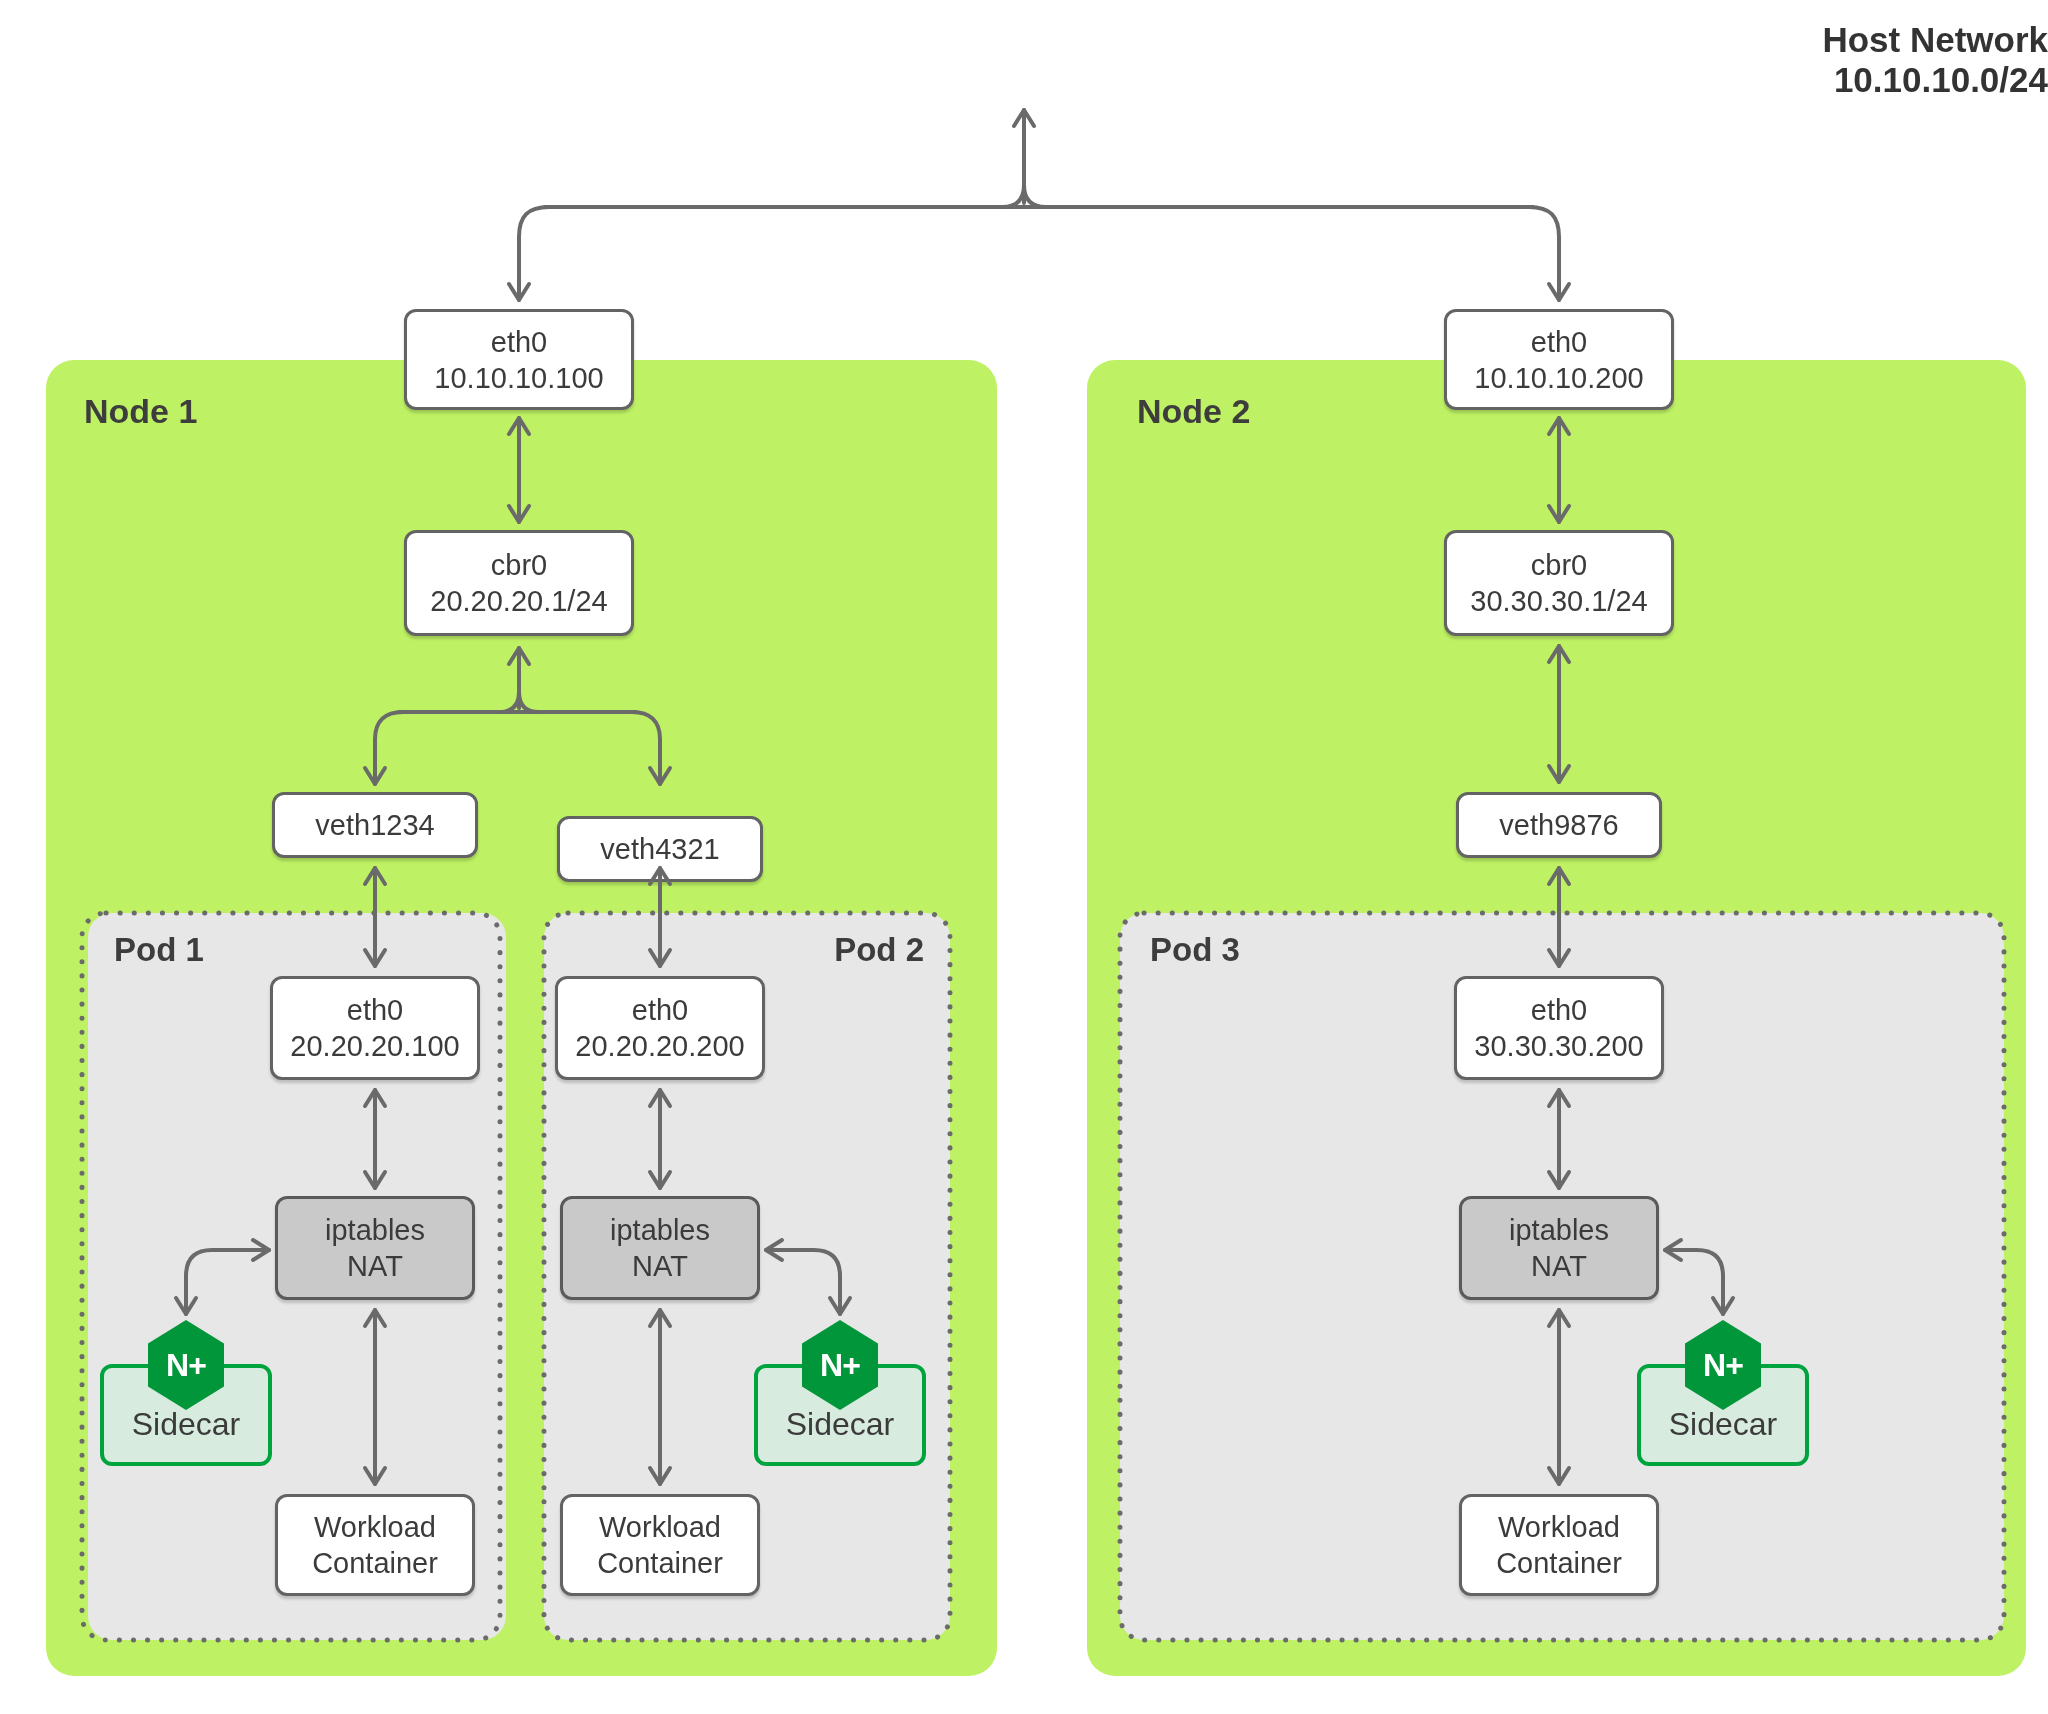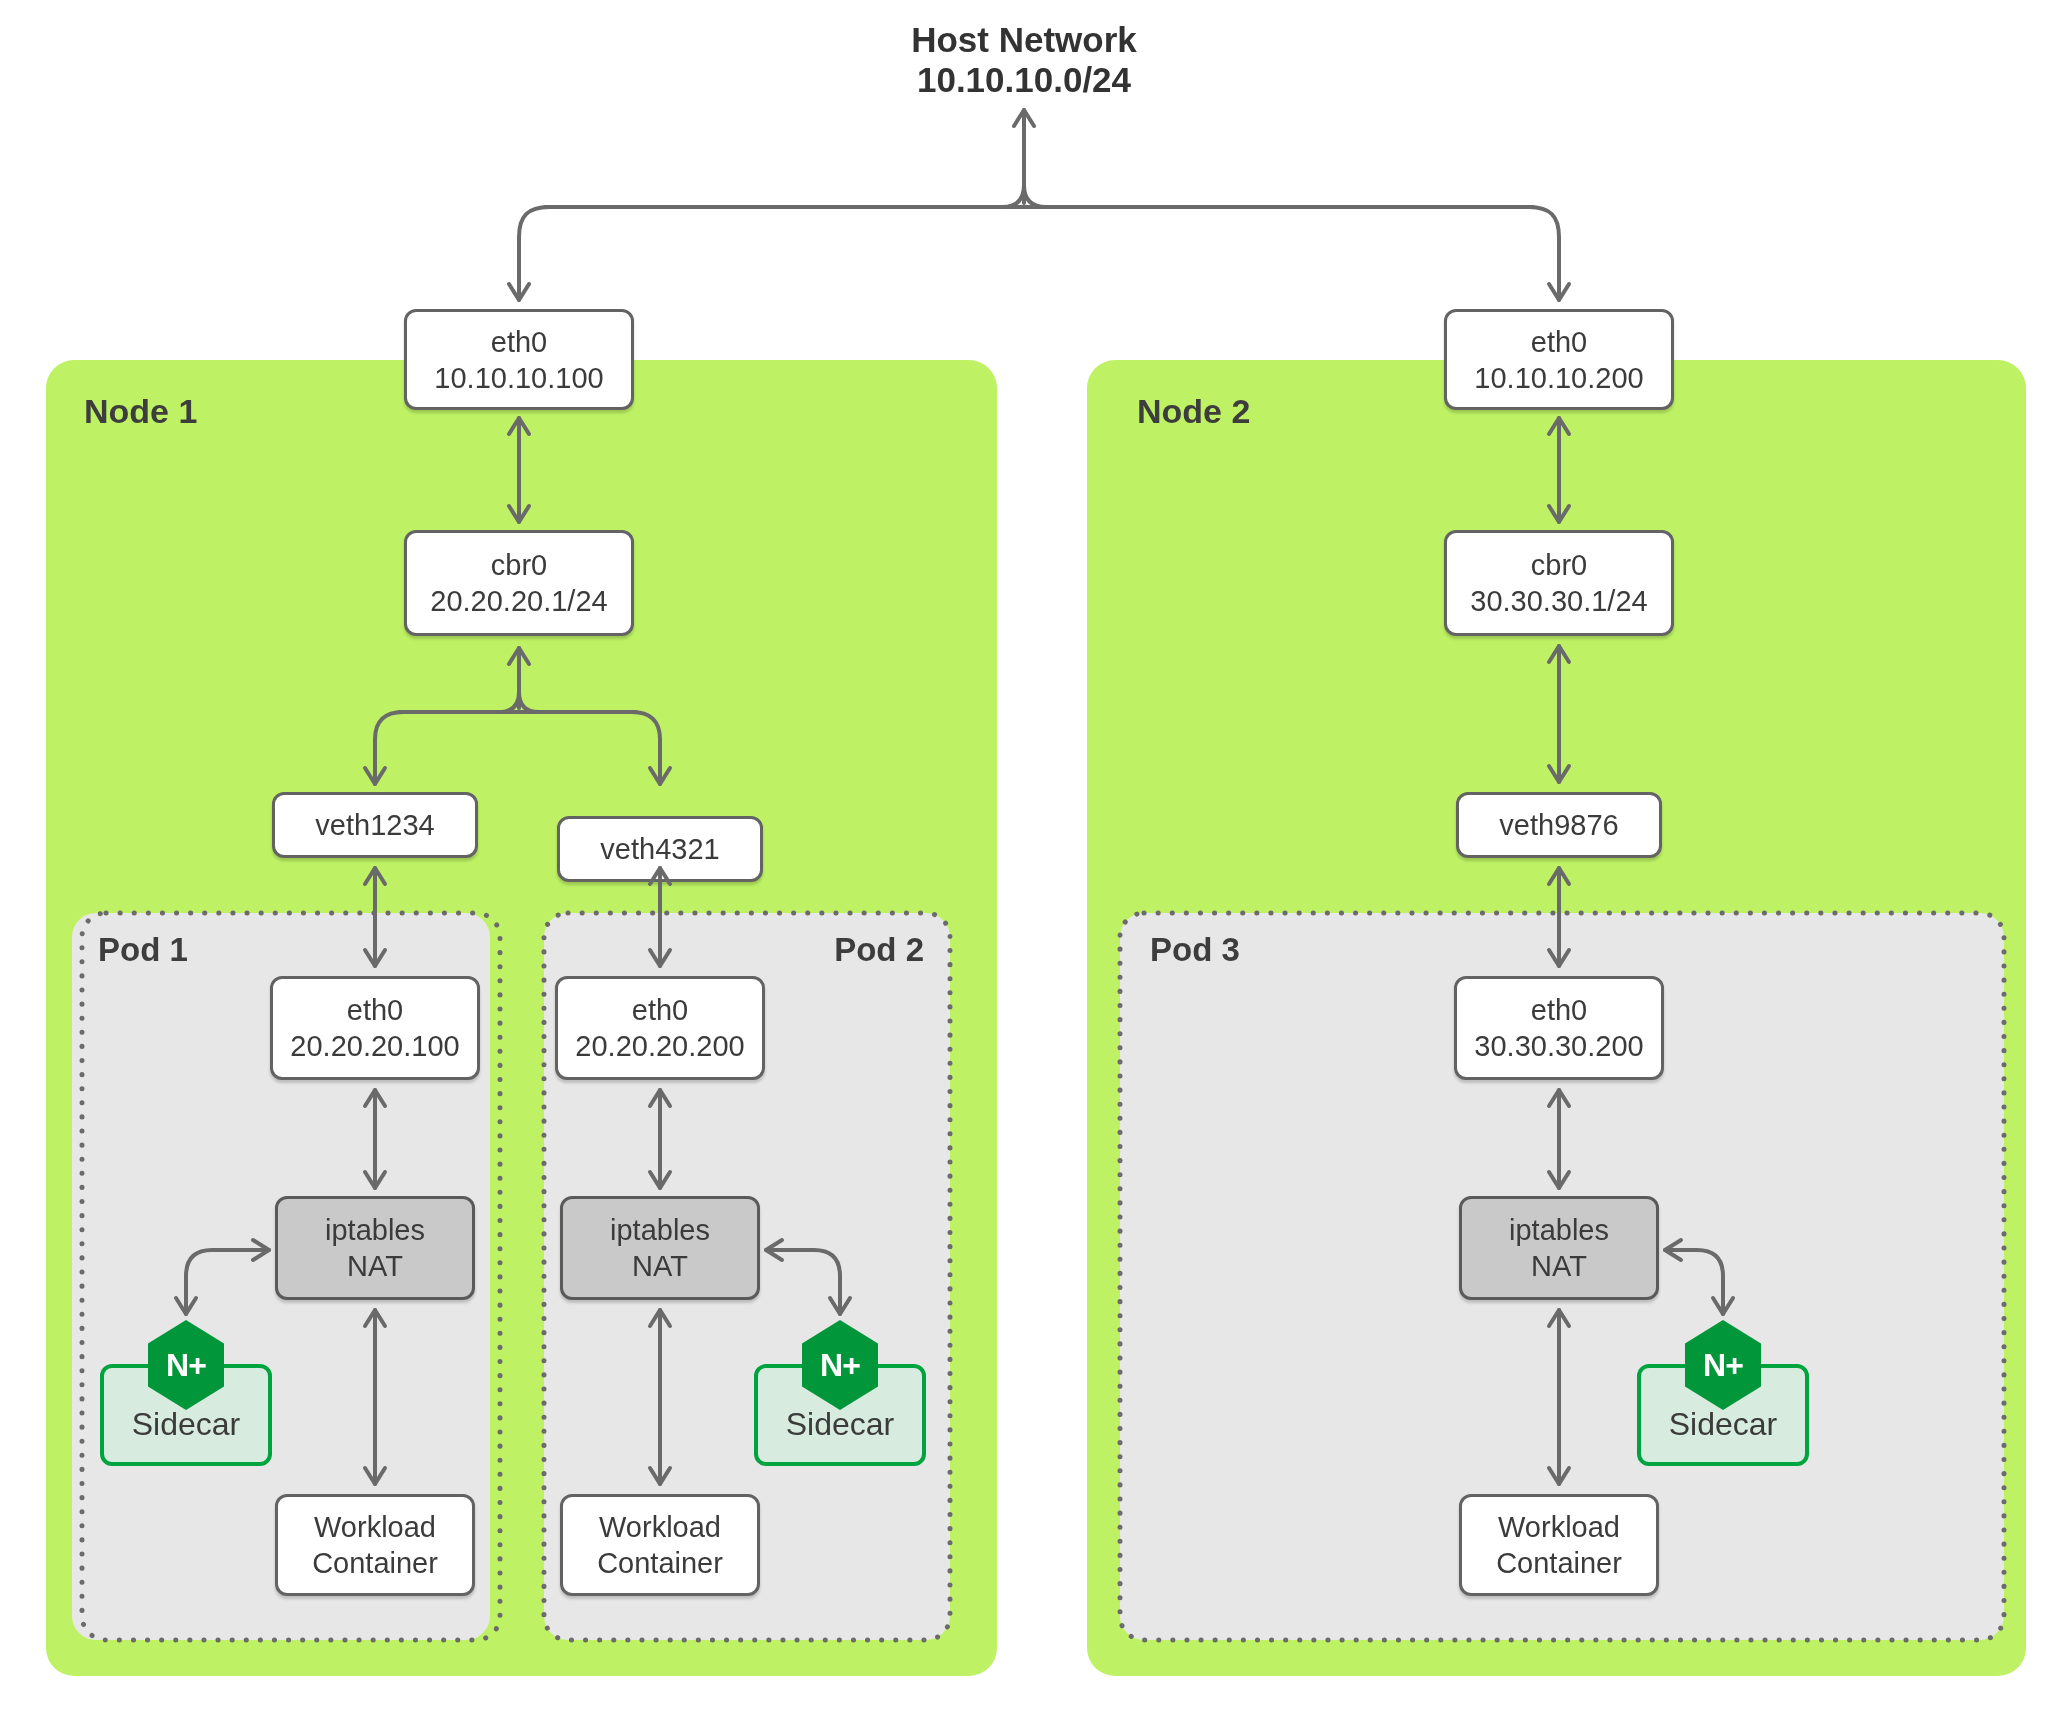--- a/index.html
+++ b/index.html
@@ -24,21 +24,21 @@
     display:flex;align-items:flex-end;justify-content:center;padding-bottom:19px;
     box-sizing:border-box;font-size:32px;
   }
   .hex{
     position:absolute;width:76px;height:90px;background:#009639;
     clip-path:polygon(50% 0,100% 26%,100% 74%,50% 100%,0 74%,0 26%);
     display:flex;align-items:center;justify-content:center;
     color:#ffffff;font-weight:700;font-size:32px;letter-spacing:-1px;
   }
   .title{
-    position:absolute;left:0;right:0;top:20px;text-align:center;
+    position:absolute;left:0;right:0;top:20px;text-align:right;
     font-size:35px;font-weight:700;line-height:40px;color:#333333;
   }
   #overlay{position:absolute;left:0;top:0;}
   .arrow{stroke:#6a6a6a;stroke-width:4;fill:none;stroke-linecap:round;}
   .poddots{fill:none;stroke:#6b6b6b;stroke-width:5;stroke-linecap:round;stroke-dasharray:0.1 14;}
 </style>
 </head>
 <body>
 
 <div id="canvas">
@@ -48,21 +48,21 @@
     <div>10.10.10.0/24</div>
   </div>
 
   <div class="abs node" style="left:46px;top:360px;width:951px;height:1316px;">
     <span class="nodelabel" style="left:38px;top:32px;">Node 1</span>
   </div>
   <div class="abs node" style="left:1087px;top:360px;width:939px;height:1316px;">
     <span class="nodelabel" style="left:38px;top:32px;margin-left:12px;">Node 2</span>
   </div>
 
-  <div class="abs pod" style="left:72px;top:913px;width:418px;height:727px;">
+  <div class="abs pod" style="left:88px;top:913px;width:418px;height:727px;">
     <span class="podlabel" style="left:26px;">Pod 1</span>
   </div>
   <div class="abs pod" style="left:544px;top:913px;width:406px;height:727px;">
     <span class="podlabel" style="right:26px;">Pod 2</span>
   </div>
   <div class="abs pod" style="left:1120px;top:913px;width:884px;height:727px;">
     <span class="podlabel" style="left:30px;">Pod 3</span>
   </div>
 
   <div class="wbox" style="left:404px;top:309px;width:230px;height:101px;">

